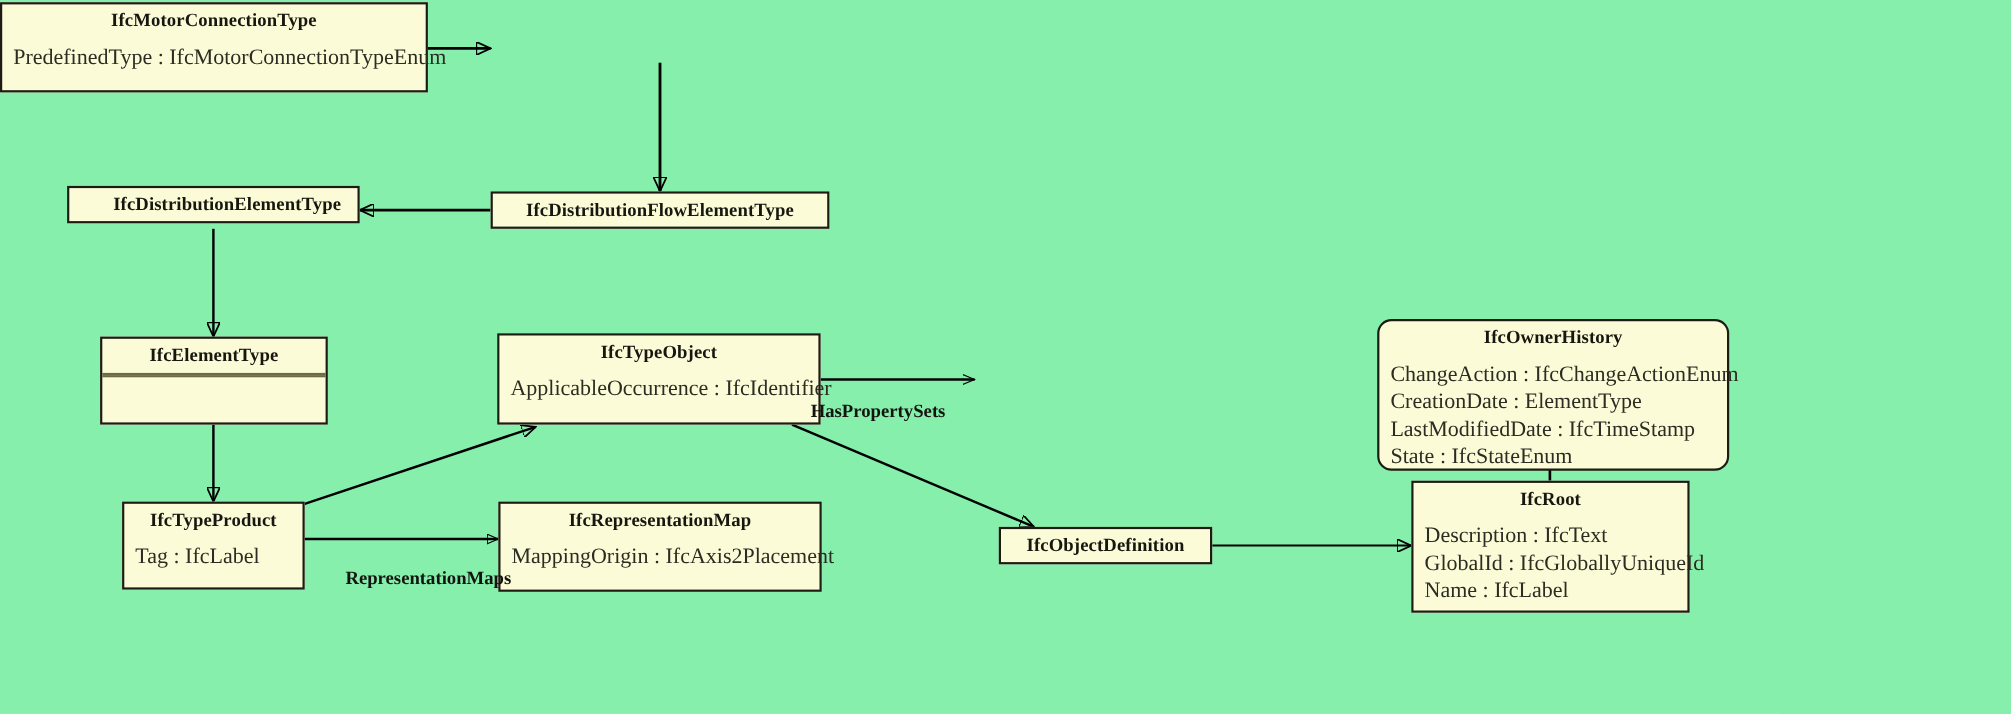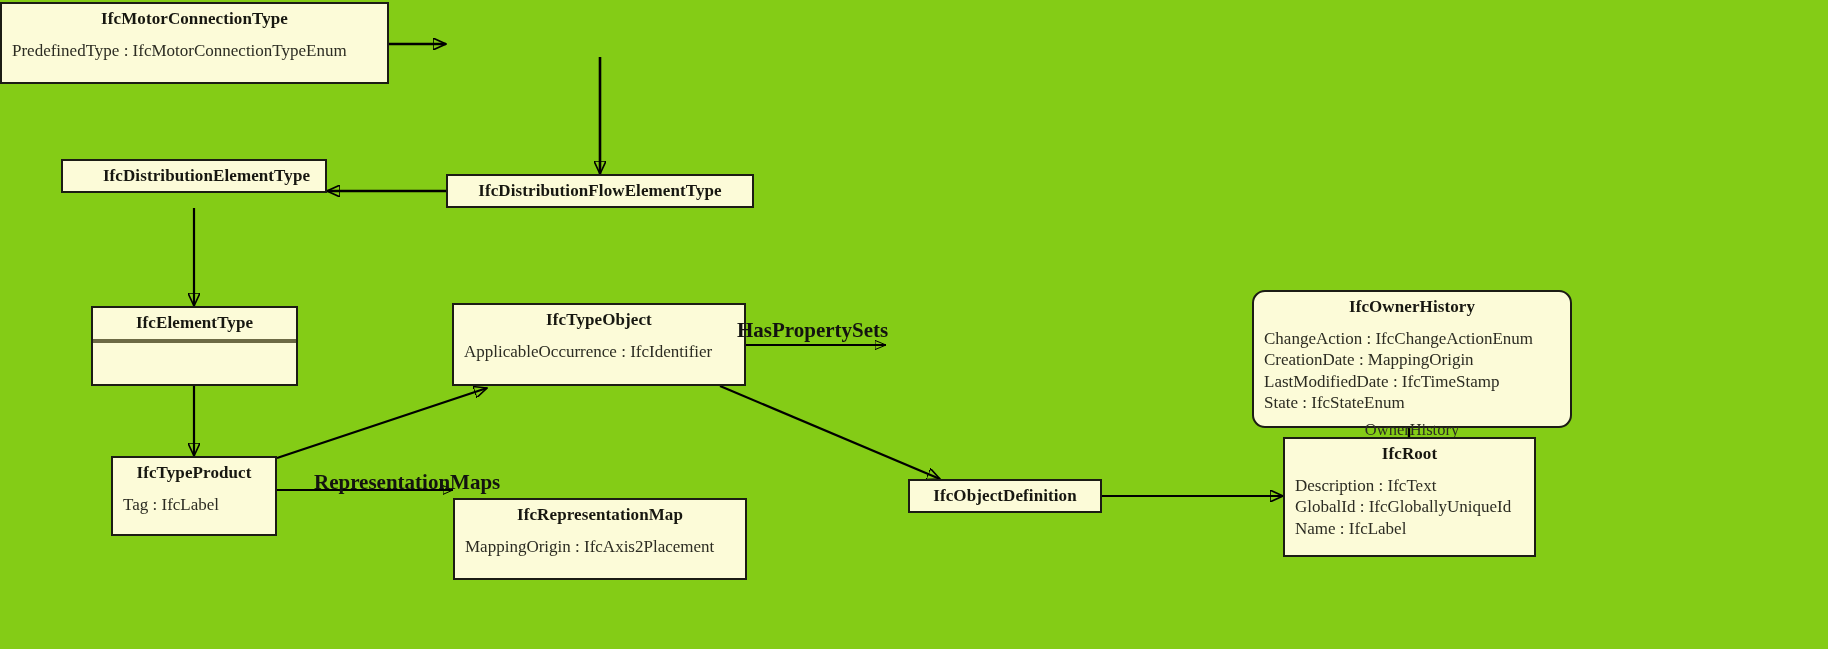--- a/index.html
+++ b/index.html
@@ -4,21 +4,21 @@
 <style>
   html, body {
     margin: 0;
     padding: 0;
     background: #ffffff;
   }
   #canvas {
     position: relative;
     width: 1828px;
     height: 649px;
-    background: #84cc16;
+    background: #86efac;
     font-family: "Liberation Serif", "DejaVu Serif", serif;
     overflow: hidden;
   }
 
   
   .uml-class {
     position: absolute;
     box-sizing: border-box;
     background: #fcfbd8;
     border: 2px solid #1c1c14;
@@ -35,46 +35,47 @@
     white-space: nowrap;
   }
   .uml-class .cls-sep {
     height: 2px;
     background: #6d6a45;
     width: 100%;
   }
   .uml-class .cls-attrs {
     padding: 5px 10px 6px 10px;
     color: #2c2c22;
-    font-size: 17px;
+    font-size: 20px;
     line-height: 1.25;
   }
   .uml-class .cls-attrs .attr-line {
     white-space: nowrap;
   }
   .uml-class .cls-ops {
     min-height: 19px;
     padding: 1px 10px;
     font-size: 16.5px;
     color: #2c2c22;
     text-align: center;
     line-height: 1.2;
     white-space: nowrap;
     font-family: Liberation Serif, serif;
   }
 
   
   .edge-label {
     position: absolute;
     font-family: "Liberation Serif", "DejaVu Serif", serif;
-    font-size: 21px;
+    font-size: 17px;
     font-weight: bold;
     color: #131310;
     white-space: nowrap;
     background: transparent;
+    margin-top: 46px;
   }
 
   
   #edges {
     position: absolute;
     left: 0;
     top: 0;
     width: 1828px;
     height: 649px;
     pointer-events: none;
@@ -129,21 +130,21 @@
     <div class="cls-name">IfcMotorConnectionType</div>
     <div class="cls-sep"></div>
     <div class="cls-attrs">
       <div class="attr-line">PredefinedType : IfcMotorConnectionTypeEnum</div>
     </div>
     <div class="cls-sep"></div>
     <div class="cls-ops"></div>
   </div>
 
 
-  <div class="uml-class" style="left:61px; top:159px; width:266px; height:34px;padding-left:25px;">
+  <div class="uml-class" style="left:61px; top:169px; width:266px; height:34px;padding-left:25px;">
     <div class="cls-name">IfcDistributionElementType</div>
   </div>
 
   <div class="uml-class" style="left:446px; top:174px; width:308px; height:34px;">
     <div class="cls-name">IfcDistributionFlowElementType</div>
   </div>
 
   <div class="uml-class" style="left:91px; top:306px; width:207px; height:80px;">
     <div class="cls-name">IfcElementType</div>
     <div class="cls-sep"></div>
@@ -160,39 +161,39 @@
     <div class="cls-sep"></div>
     <div class="cls-ops"></div>
   </div>
 
 
   <div class="uml-class" style="left:1252px; top:290px; width:320px; height:138px;border-radius:13px;">
     <div class="cls-name">IfcOwnerHistory</div>
     <div class="cls-sep"></div>
     <div class="cls-attrs">
       <div class="attr-line">ChangeAction : IfcChangeActionEnum</div>
-      <div class="attr-line">CreationDate : MappingOrigin</div>
+      <div class="attr-line">CreationDate : ElementType</div>
       <div class="attr-line">LastModifiedDate : IfcTimeStamp</div>
       <div class="attr-line">State : IfcStateEnum</div>
     </div>
     <div class="cls-sep"></div>
     <div class="cls-ops">OwnerHistory</div>
   </div>
 
   <div class="uml-class" style="left:111px; top:456px; width:166px; height:80px;">
     <div class="cls-name">IfcTypeProduct</div>
     <div class="cls-sep"></div>
     <div class="cls-attrs">
       <div class="attr-line">Tag : IfcLabel</div>
     </div>
     <div class="cls-sep"></div>
     <div class="cls-ops"></div>
   </div>
 
-  <div class="uml-class" style="left:453px; top:456px; width:294px; height:82px;margin-top:42px;">
+  <div class="uml-class" style="left:453px; top:456px; width:294px; height:82px;">
     <div class="cls-name">IfcRepresentationMap</div>
     <div class="cls-sep"></div>
     <div class="cls-attrs">
       <div class="attr-line">MappingOrigin : IfcAxis2Placement</div>
     </div>
     <div class="cls-sep"></div>
     <div class="cls-ops"></div>
   </div>
 
   <div class="uml-class" style="left:908px; top:479px; width:194px; height:34px;">

